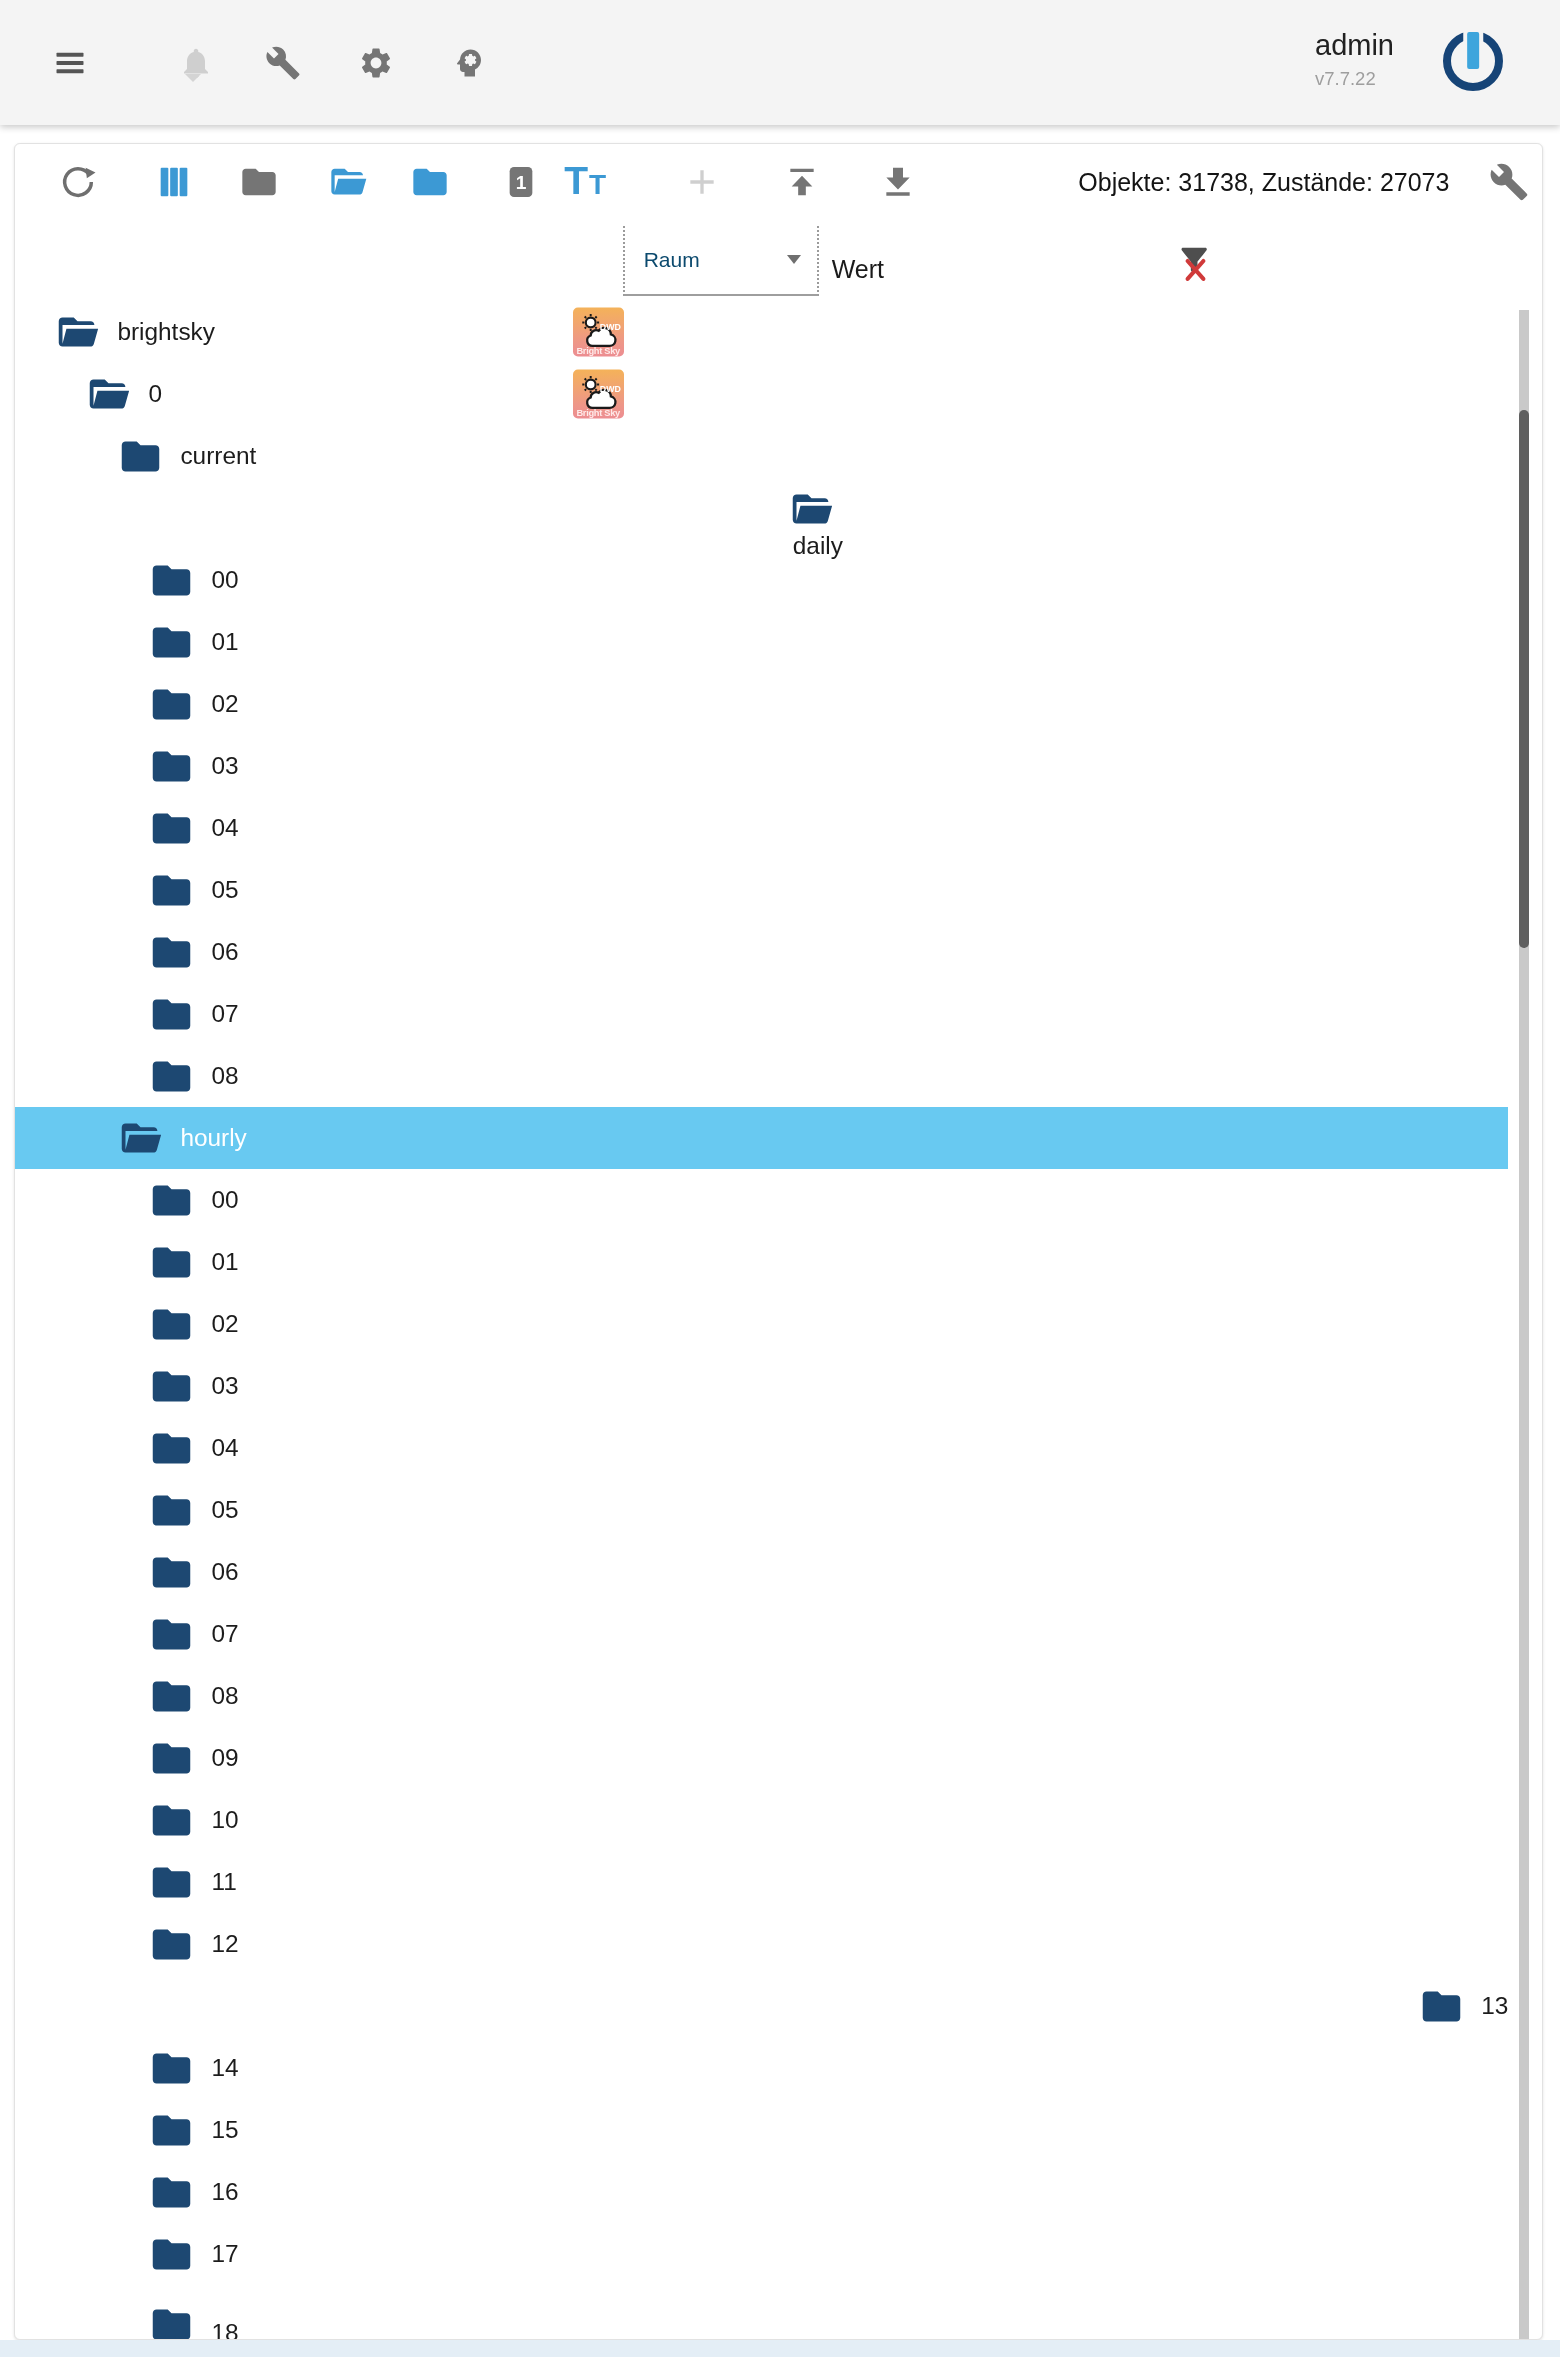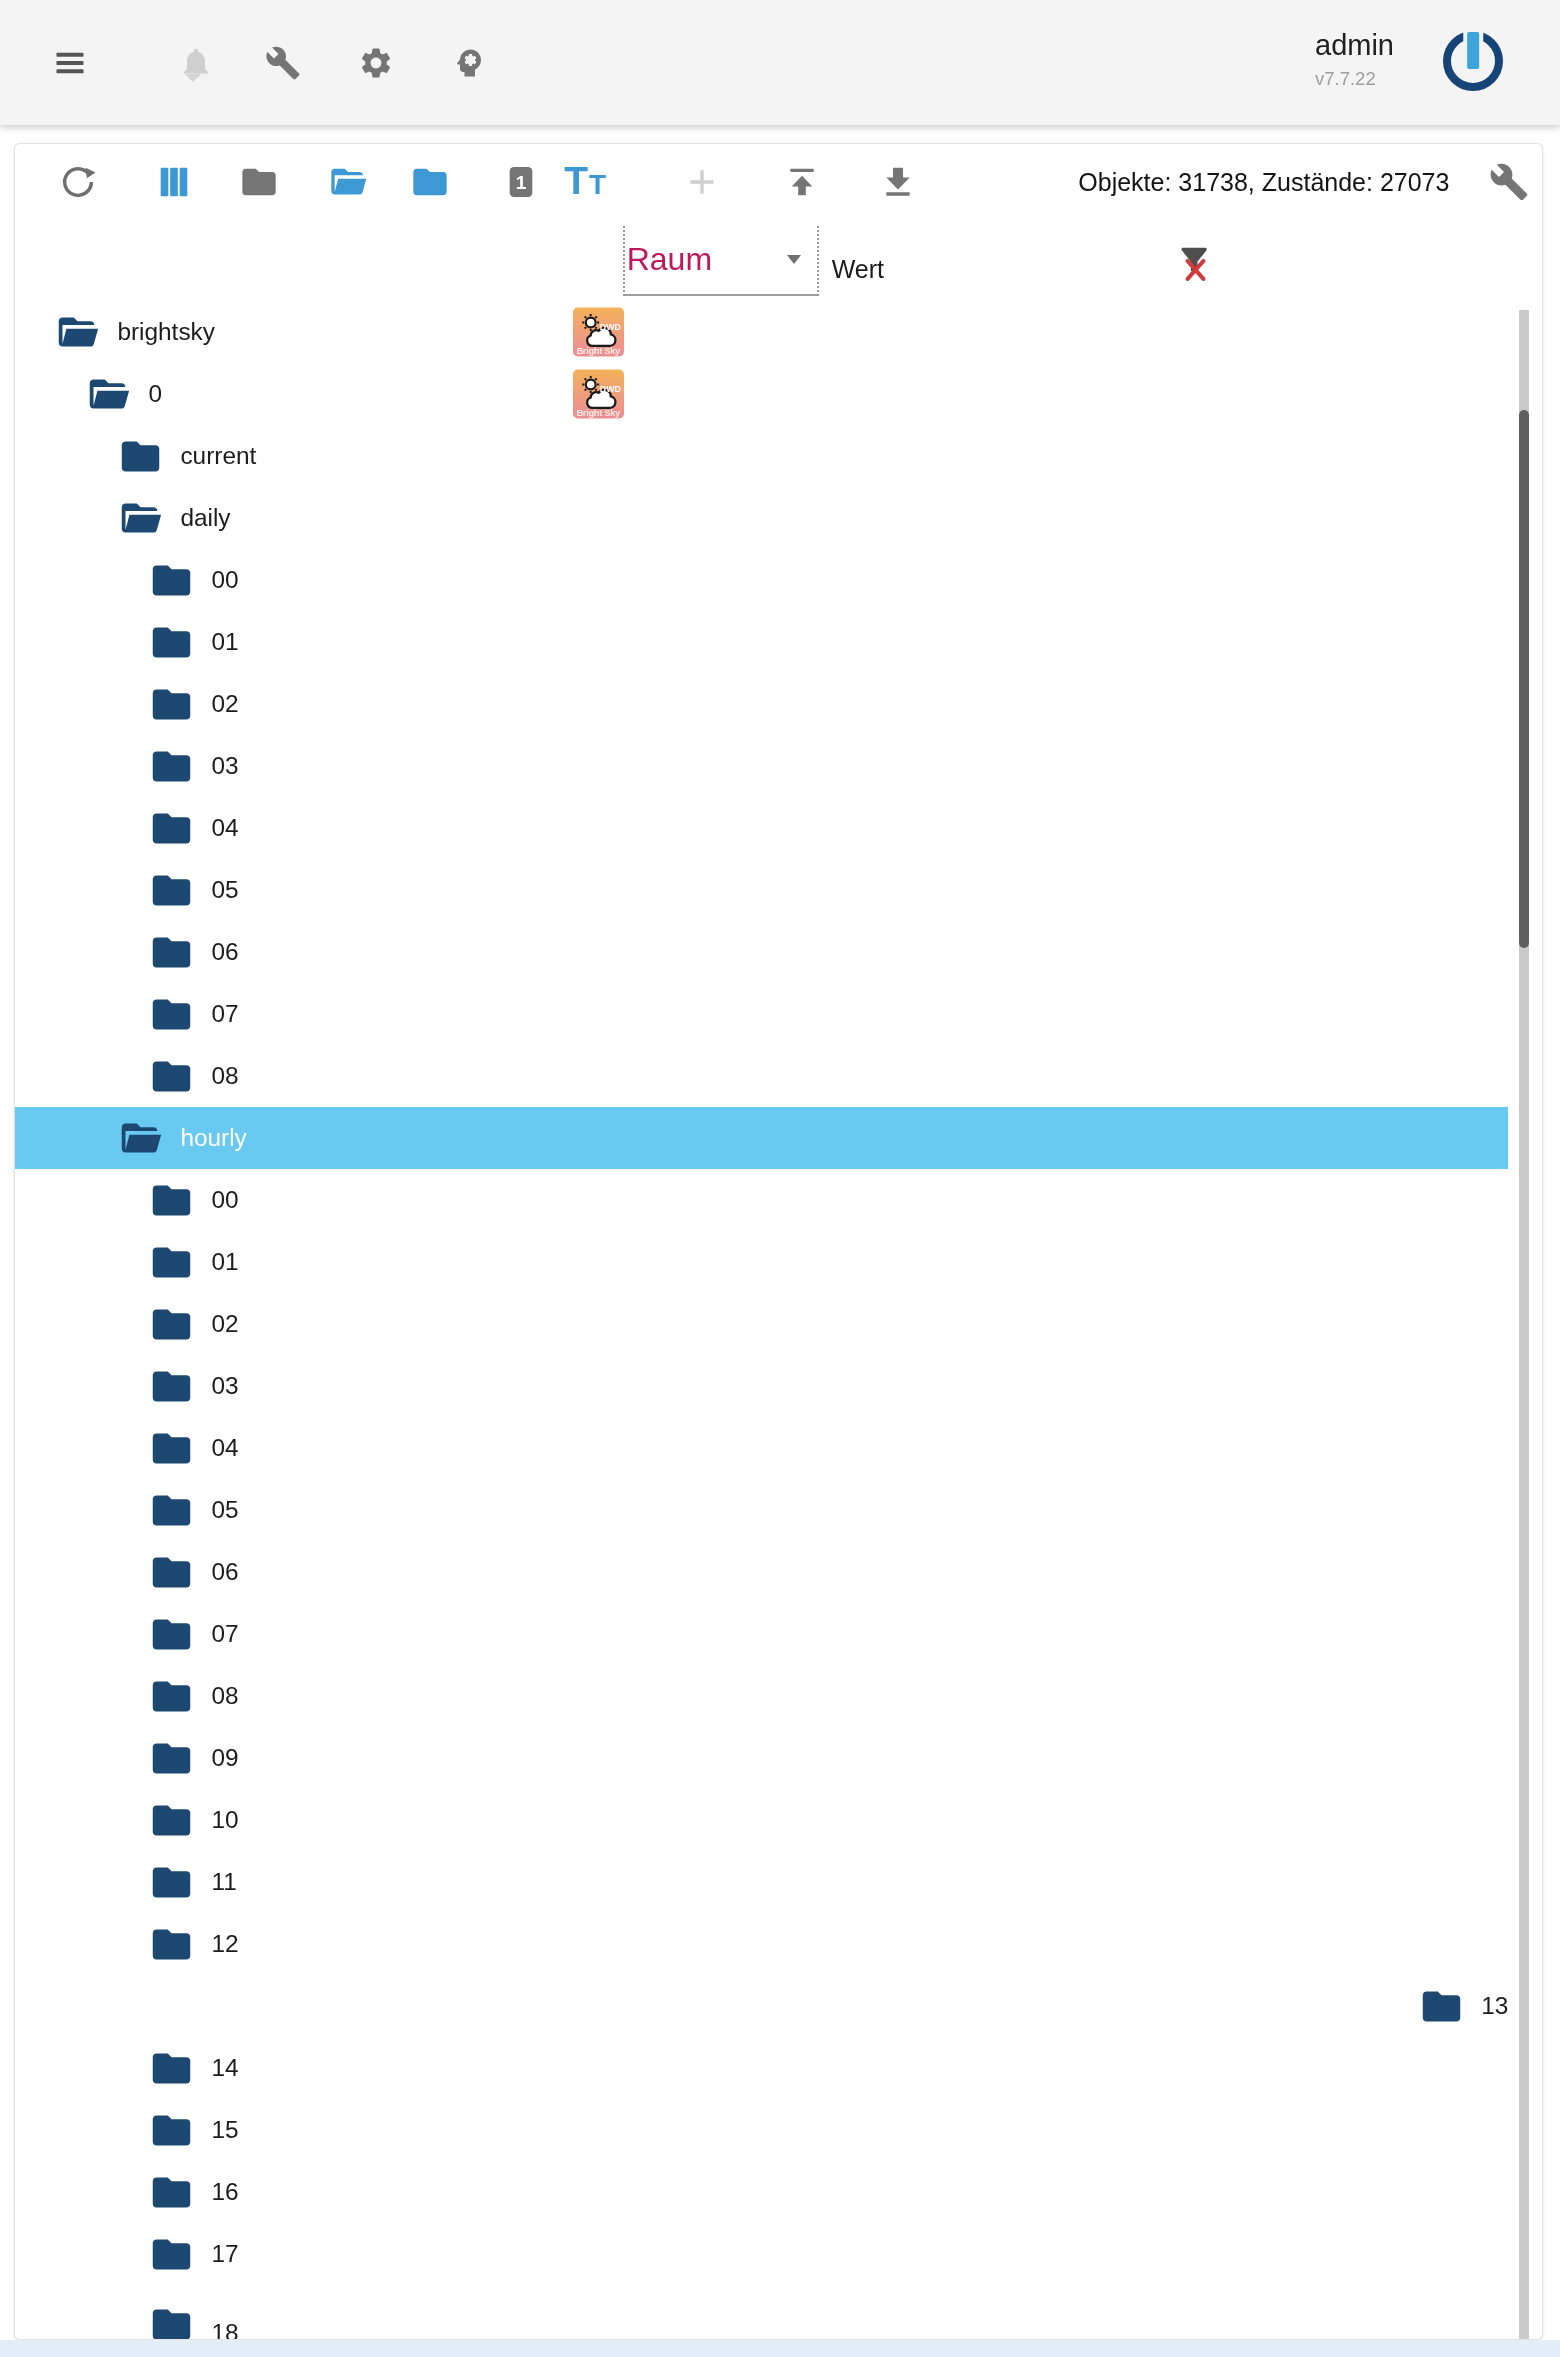--- a/index.html
+++ b/index.html
@@ -75,21 +75,21 @@
     border:none;border-bottom:2px solid #9e9e9e;background:transparent;outline:none;
     font-size:25px;color:#333;padding:0;
   }
   .id-input::placeholder{color:#9aa0a6;opacity:1;}
   .room-select{
     position:absolute;left:608px;top:5.9px;width:196px;height:70px;box-sizing:border-box;
     border-left:2px dotted #9b9b9b;border-right:2px dotted #9b9b9b;
     border-bottom:2px solid #9e9e9e;
     display:flex;align-items:center;cursor:pointer;background:none;
   }
-  .room-label{margin-left:2px;font-size:32px;color:#be185d;}
+  .room-label{margin-left:19px;font-size:21px;color:#0c4a6e;}
   .room-caret{
     position:absolute;right:15.6px;top:29px;width:0;height:0;
     border-left:7.8px solid transparent;border-right:7.8px solid transparent;
     border-top:9.8px solid #6f6f6f;
   }
   .value-label{
     position:absolute;left:817px;top:35px;font-size:25px;color:#1b1b1b;
   }
   .filter-clear-btn{
     position:absolute;left:1157px;top:19.5px;width:47px;height:47px;border:none;
@@ -361,21 +361,21 @@
       <div class="tree-row" style="padding-left: 99px;">
 
     <span class="folder-icon">
       <svg viewBox="0 0 24 24">
             <path d="M10 4H4c-1.1 0-2 .9-2 2v12c0 1.1.9 2 2 2h16c1.1 0 2-.9 2-2V8c0-1.1-.9-2-2-2h-8l-2-2z"></path>
           </svg>
     </span>
     <span class="row-label">current</span>
 
   </div>
-      <div class="tree-row" style="padding-left: 99px;">
+      <div class="tree-row" style="padding-left: 99px; flex-direction: column;">
     <span class="folder-icon">
       <svg viewBox="0 0 24 24">
             <path d="M6.1 10h16.9l-2.3 8.1c-.2.8-1 1.4-1.9 1.4H4c-1.1 0-2-.9-2-2V6c0-1.1.9-2 2-2h6l2 2h7c1.1 0 2 .9 2 2H4v10l2.1-8z"></path>
           </svg>
     </span>
 
     <span class="row-label">daily</span>
 
   </div>
       <div class="tree-row" style="padding-left: 130px;">

